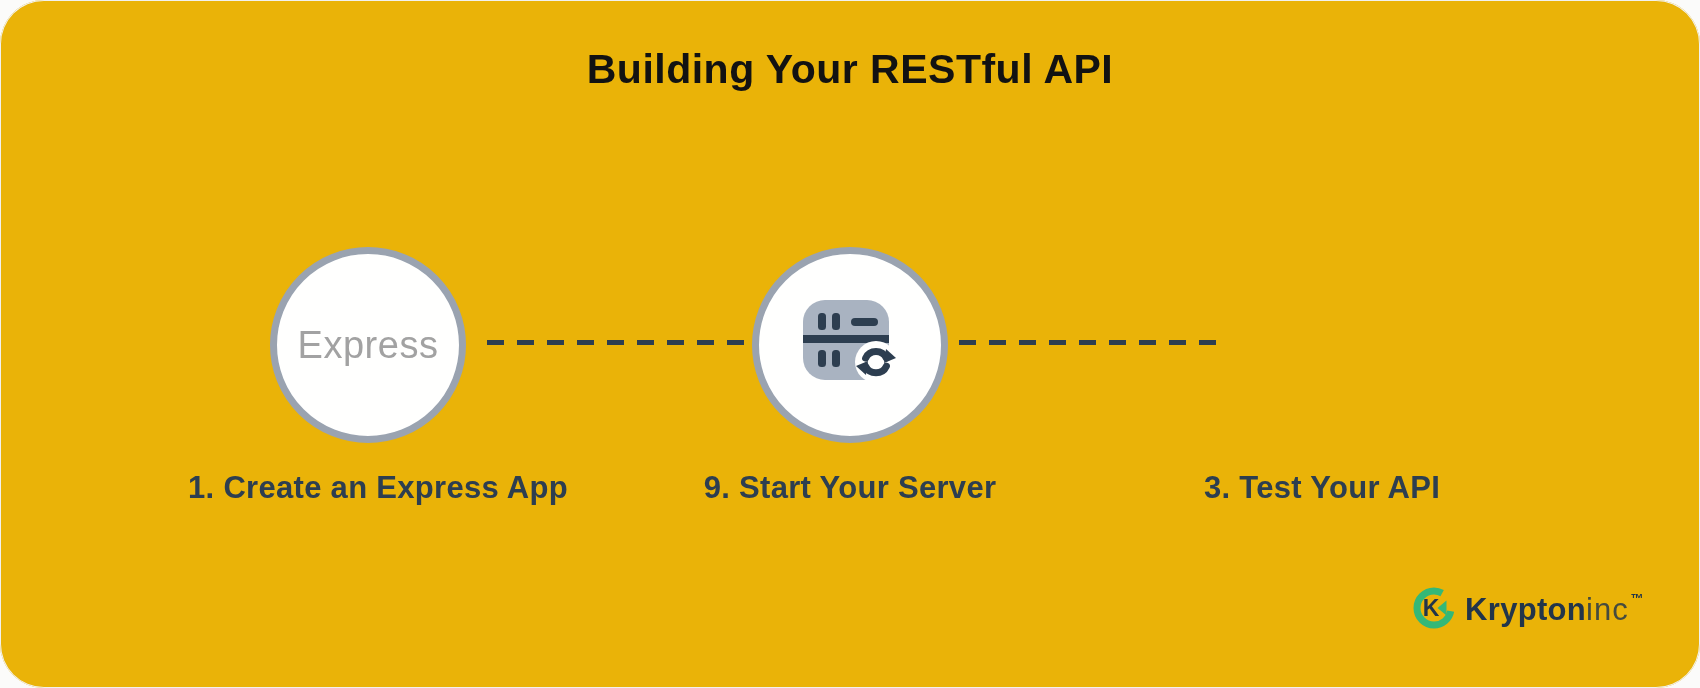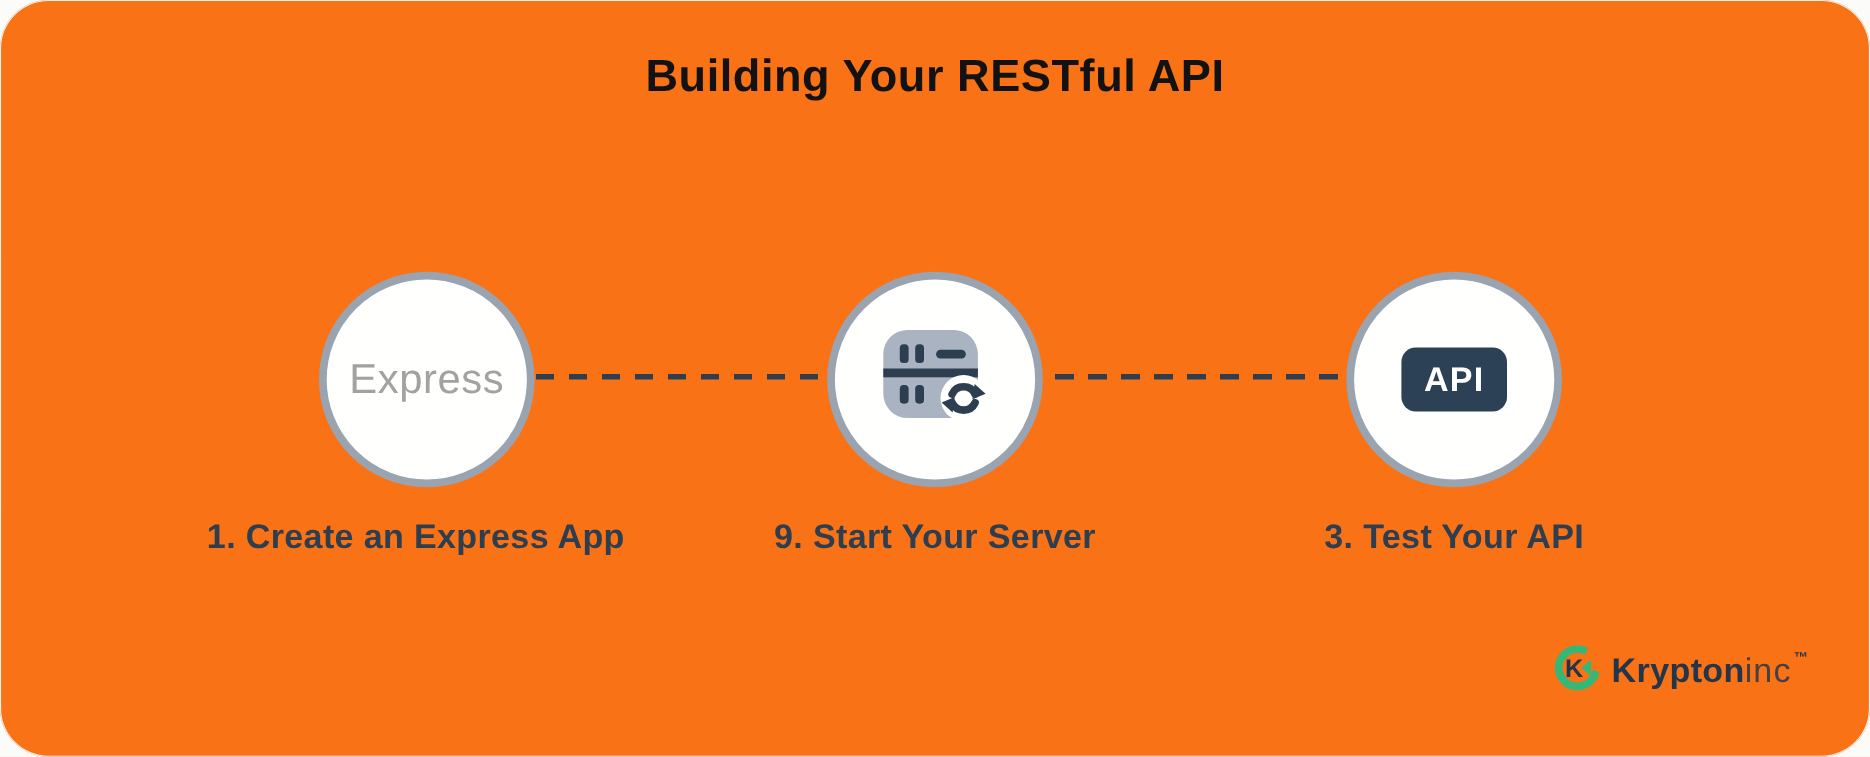--- a/index.html
+++ b/index.html
@@ -6,21 +6,21 @@
   html, body {
     width: 1700px; height: 688px;
     background: #fbfbfa;
     font-family: "Liberation Sans", sans-serif;
     overflow: hidden;
   }
   .card {
     position: absolute;
     left: 0; top: 0;
     width: 1700px; height: 688px;
-    background: #f97316;
+    background: #eab308;
     border-radius: 44px;
     box-shadow: 0 0 0 1px #f1f1ef inset;
   }
   .title {
     position: absolute;
     top: 46px; left: 0;
     width: 100%;
     text-align: center;
     font-size: 41px;
     font-weight: 700;
@@ -31,21 +31,21 @@
     position: absolute;
     top: 247px;
     width: 196px; height: 196px;
     border: 7px solid #9aa3b0;
     border-radius: 50%;
     background: #fffffe;
     display: flex;
     align-items: center;
     justify-content: center;
   }
-  .circle-1 { left: 290px; }
+  .circle-1 { left: 270px; }
   .circle-2 { left: 752px; }
   .circle-3 { left: 1224px; }
   .express-text {
     font-size: 38px;
     font-weight: 300;
     color: #a2a2a2;
     letter-spacing: 0.5px;
   }
   .api-badge {
     width: 96px; height: 58px;
@@ -135,23 +135,20 @@
           <path d="M 85.4 68.2 A 11.5 11.5 0 0 1 64.6 68.2"></path>
         </g>
         <polygon points="85,51 95,60 83,65" fill="#2d3e50"></polygon>
         <polygon points="65,77 55,68 67,63" fill="#2d3e50"></polygon>
       </svg>
     </span>
   </div>
 
   <div class="connector connector-2"></div>
 
-  <div class="circle circle-3">
-    <div class="api-badge">API</div>
-  </div>
 
   <div class="step-label label-1">1. Create an Express App</div>
   <div class="step-label label-2">9. Start Your Server</div>
   <div class="step-label label-3">3. Test Your API</div>
 
   <div class="brand">
     <span>
       <svg width="44" height="44" viewBox="0 0 44 44" aria-hidden="true">
         <circle cx="22" cy="22" r="17" fill="none" stroke="#34b877" stroke-width="7" pathLength="100" stroke-dasharray="80 20" stroke-dashoffset="-3"></circle>
         <polygon points="25.5,22 34.5,14.5 34.5,29.5" fill="#34b877"></polygon>

